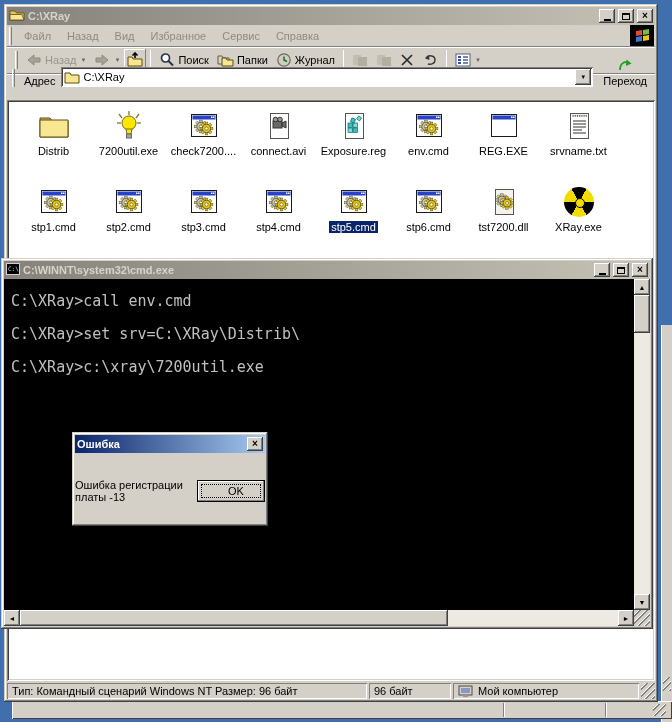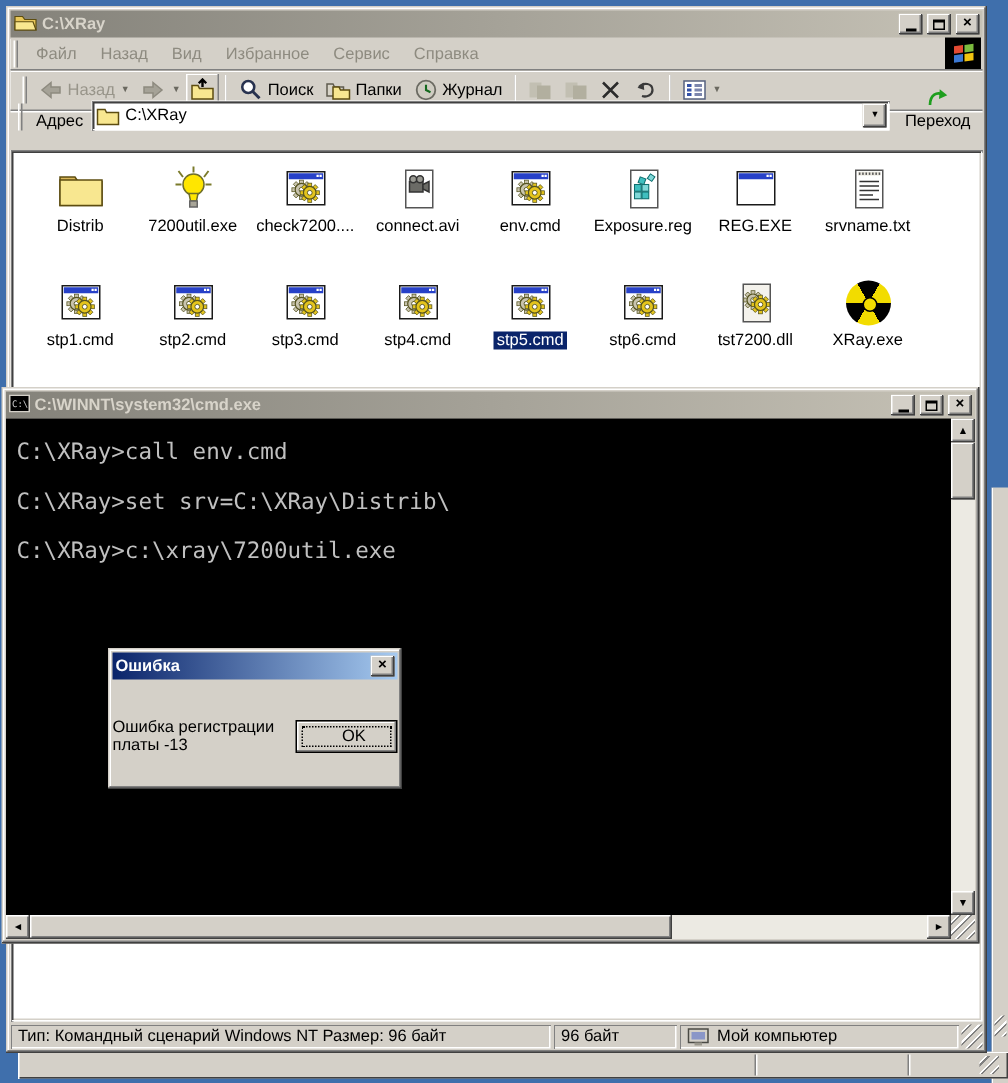--- a/index.html
+++ b/index.html
@@ -323,63 +323,63 @@
    <circle cx="12.5" cy="9.5" r="2.3" fill="#9a9a93" stroke="#333"></circle>
               <circle cx="17" cy="9.5" r="2.3" fill="#9a9a93" stroke="#333"></circle>
             </g>
           </svg>
         </div>
         <div class="file-label">connect.avi</div>
       </div>
       <div class="file-item">
         <div class="file-icon">
           <svg width="32" height="32" viewBox="0 0 32 32">
- <rect x="3.5" y="4.5" width="25" height="22" fill="#fff" stroke="#1a1a1a"></rect>
- <rect x="4.5" y="5.5" width="23" height="4" fill="#2741C8"></rect>
- <rect x="23" y="6.5" width="1.5" height="1.5" fill="#fff"></rect>
-            <rect x="25" y="6.5" width="1.5" height="1.5" fill="#fff"></rect>
- <rect x="11.7" y="10.100000000000001" width="2.6" height="4.2" fill="#C9C4AE" stroke="#55531f" stroke-width="0.5" transform="rotate(0 13 16.5)"></rect>
-            <rect x="11.7" y="10.100000000000001" width="2.6" height="4.2" fill="#C9C4AE" stroke="#55531f" stroke-width="0.5" transform="rotate(45 13 16.5)"></rect>
-            <rect x="11.7" y="10.100000000000001" width="2.6" height="4.2" fill="#C9C4AE" stroke="#55531f" stroke-width="0.5" transform="rotate(90 13 16.5)"></rect>
-            <rect x="11.7" y="10.100000000000001" width="2.6" height="4.2" fill="#C9C4AE" stroke="#55531f" stroke-width="0.5" transform="rotate(135 13 16.5)"></rect>
-            <rect x="11.7" y="10.100000000000001" width="2.6" height="4.2" fill="#C9C4AE" stroke="#55531f" stroke-width="0.5" transform="rotate(180 13 16.5)"></rect>
-            <rect x="11.7" y="10.100000000000001" width="2.6" height="4.2" fill="#C9C4AE" stroke="#55531f" stroke-width="0.5" transform="rotate(225 13 16.5)"></rect>
-            <rect x="11.7" y="10.100000000000001" width="2.6" height="4.2" fill="#C9C4AE" stroke="#55531f" stroke-width="0.5" transform="rotate(270 13 16.5)"></rect>
-            <rect x="11.7" y="10.100000000000001" width="2.6" height="4.2" fill="#C9C4AE" stroke="#55531f" stroke-width="0.5" transform="rotate(315 13 16.5)"></rect>
-            <circle cx="13" cy="16.5" r="4.2" fill="#C9C4AE" stroke="#55531f" stroke-width="0.8"></circle>
-            <circle cx="13" cy="16.5" r="1.596" fill="#fff" stroke="#55531f" stroke-width="0.6"></circle>
-            <rect x="17.2" y="12.100000000000001" width="2.6" height="4.2" fill="#E4C41C" stroke="#55531f" stroke-width="0.5" transform="rotate(0 18.5 18.5)"></rect>
-            <rect x="17.2" y="12.100000000000001" width="2.6" height="4.2" fill="#E4C41C" stroke="#55531f" stroke-width="0.5" transform="rotate(45 18.5 18.5)"></rect>
-            <rect x="17.2" y="12.100000000000001" width="2.6" height="4.2" fill="#E4C41C" stroke="#55531f" stroke-width="0.5" transform="rotate(90 18.5 18.5)"></rect>
-            <rect x="17.2" y="12.100000000000001" width="2.6" height="4.2" fill="#E4C41C" stroke="#55531f" stroke-width="0.5" transform="rotate(135 18.5 18.5)"></rect>
-            <rect x="17.2" y="12.100000000000001" width="2.6" height="4.2" fill="#E4C41C" stroke="#55531f" stroke-width="0.5" transform="rotate(180 18.5 18.5)"></rect>
-            <rect x="17.2" y="12.100000000000001" width="2.6" height="4.2" fill="#E4C41C" stroke="#55531f" stroke-width="0.5" transform="rotate(225 18.5 18.5)"></rect>
-            <rect x="17.2" y="12.100000000000001" width="2.6" height="4.2" fill="#E4C41C" stroke="#55531f" stroke-width="0.5" transform="rotate(270 18.5 18.5)"></rect>
-            <rect x="17.2" y="12.100000000000001" width="2.6" height="4.2" fill="#E4C41C" stroke="#55531f" stroke-width="0.5" transform="rotate(315 18.5 18.5)"></rect>
-            <circle cx="18.5" cy="18.5" r="4.2" fill="#E4C41C" stroke="#55531f" stroke-width="0.8"></circle>
-            <circle cx="18.5" cy="18.5" r="1.596" fill="#fff" stroke="#55531f" stroke-width="0.6"></circle>
-          </svg>
-        </div>
-        <div class="file-label">env.cmd</div>
-      </div>
-      <div class="file-item">
-        <div class="file-icon">
-          <svg width="32" height="32" viewBox="0 0 32 32">
  <rect x="7.5" y="3.5" width="18" height="25" fill="#fff" stroke="#555"></rect>
             <g stroke="#0e6e6e" stroke-width="0.7">
    <rect x="10" y="13" width="4.5" height="4.5" fill="#3FBFBF"></rect>
               <rect x="15" y="13" width="4.5" height="4.5" fill="#7FD8D8"></rect>
    <rect x="10" y="18" width="4.5" height="4.5" fill="#7FD8D8"></rect>
               <rect x="15" y="18" width="4.5" height="4.5" fill="#3FBFBF"></rect>
    <rect x="13" y="8.5" width="4" height="4" fill="#3FBFBF" transform="rotate(20 15 10.5)"></rect>
    <rect x="19.5" y="6.5" width="3.6" height="3.6" fill="#7FD8D8" transform="rotate(35 21 8)"></rect>
             </g>
           </svg>
         </div>
         <div class="file-label">Exposure.reg</div>
+      </div>
+      <div class="file-item">
+        <div class="file-icon">
+          <svg width="32" height="32" viewBox="0 0 32 32">
+ <rect x="3.5" y="4.5" width="25" height="22" fill="#fff" stroke="#1a1a1a"></rect>
+ <rect x="4.5" y="5.5" width="23" height="4" fill="#2741C8"></rect>
+ <rect x="23" y="6.5" width="1.5" height="1.5" fill="#fff"></rect>
+            <rect x="25" y="6.5" width="1.5" height="1.5" fill="#fff"></rect>
+ <rect x="11.7" y="10.100000000000001" width="2.6" height="4.2" fill="#C9C4AE" stroke="#55531f" stroke-width="0.5" transform="rotate(0 13 16.5)"></rect>
+            <rect x="11.7" y="10.100000000000001" width="2.6" height="4.2" fill="#C9C4AE" stroke="#55531f" stroke-width="0.5" transform="rotate(45 13 16.5)"></rect>
+            <rect x="11.7" y="10.100000000000001" width="2.6" height="4.2" fill="#C9C4AE" stroke="#55531f" stroke-width="0.5" transform="rotate(90 13 16.5)"></rect>
+            <rect x="11.7" y="10.100000000000001" width="2.6" height="4.2" fill="#C9C4AE" stroke="#55531f" stroke-width="0.5" transform="rotate(135 13 16.5)"></rect>
+            <rect x="11.7" y="10.100000000000001" width="2.6" height="4.2" fill="#C9C4AE" stroke="#55531f" stroke-width="0.5" transform="rotate(180 13 16.5)"></rect>
+            <rect x="11.7" y="10.100000000000001" width="2.6" height="4.2" fill="#C9C4AE" stroke="#55531f" stroke-width="0.5" transform="rotate(225 13 16.5)"></rect>
+            <rect x="11.7" y="10.100000000000001" width="2.6" height="4.2" fill="#C9C4AE" stroke="#55531f" stroke-width="0.5" transform="rotate(270 13 16.5)"></rect>
+            <rect x="11.7" y="10.100000000000001" width="2.6" height="4.2" fill="#C9C4AE" stroke="#55531f" stroke-width="0.5" transform="rotate(315 13 16.5)"></rect>
+            <circle cx="13" cy="16.5" r="4.2" fill="#C9C4AE" stroke="#55531f" stroke-width="0.8"></circle>
+            <circle cx="13" cy="16.5" r="1.596" fill="#fff" stroke="#55531f" stroke-width="0.6"></circle>
+            <rect x="17.2" y="12.100000000000001" width="2.6" height="4.2" fill="#E4C41C" stroke="#55531f" stroke-width="0.5" transform="rotate(0 18.5 18.5)"></rect>
+            <rect x="17.2" y="12.100000000000001" width="2.6" height="4.2" fill="#E4C41C" stroke="#55531f" stroke-width="0.5" transform="rotate(45 18.5 18.5)"></rect>
+            <rect x="17.2" y="12.100000000000001" width="2.6" height="4.2" fill="#E4C41C" stroke="#55531f" stroke-width="0.5" transform="rotate(90 18.5 18.5)"></rect>
+            <rect x="17.2" y="12.100000000000001" width="2.6" height="4.2" fill="#E4C41C" stroke="#55531f" stroke-width="0.5" transform="rotate(135 18.5 18.5)"></rect>
+            <rect x="17.2" y="12.100000000000001" width="2.6" height="4.2" fill="#E4C41C" stroke="#55531f" stroke-width="0.5" transform="rotate(180 18.5 18.5)"></rect>
+            <rect x="17.2" y="12.100000000000001" width="2.6" height="4.2" fill="#E4C41C" stroke="#55531f" stroke-width="0.5" transform="rotate(225 18.5 18.5)"></rect>
+            <rect x="17.2" y="12.100000000000001" width="2.6" height="4.2" fill="#E4C41C" stroke="#55531f" stroke-width="0.5" transform="rotate(270 18.5 18.5)"></rect>
+            <rect x="17.2" y="12.100000000000001" width="2.6" height="4.2" fill="#E4C41C" stroke="#55531f" stroke-width="0.5" transform="rotate(315 18.5 18.5)"></rect>
+            <circle cx="18.5" cy="18.5" r="4.2" fill="#E4C41C" stroke="#55531f" stroke-width="0.8"></circle>
+            <circle cx="18.5" cy="18.5" r="1.596" fill="#fff" stroke="#55531f" stroke-width="0.6"></circle>
+          </svg>
+        </div>
+        <div class="file-label">env.cmd</div>
       </div>
       <div class="file-item">
         <div class="file-icon">
           <svg width="32" height="32" viewBox="0 0 32 32">
  <rect x="3.5" y="4.5" width="25" height="22" fill="#fff" stroke="#1a1a1a"></rect>
  <rect x="4.5" y="5.5" width="23" height="4" fill="#2741C8"></rect>
  <rect x="23" y="6.5" width="1.5" height="1.5" fill="#fff"></rect>
             <rect x="25" y="6.5" width="1.5" height="1.5" fill="#fff"></rect>
  </svg>
         </div>

